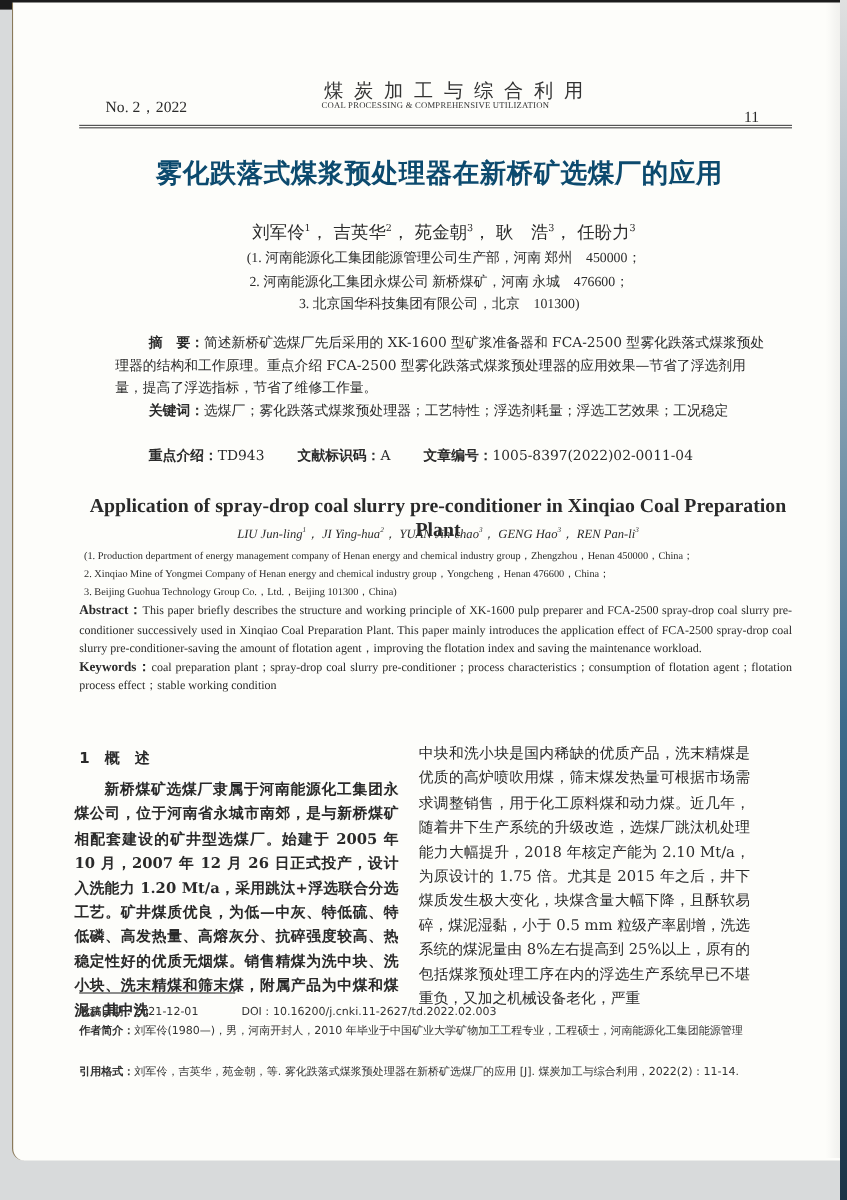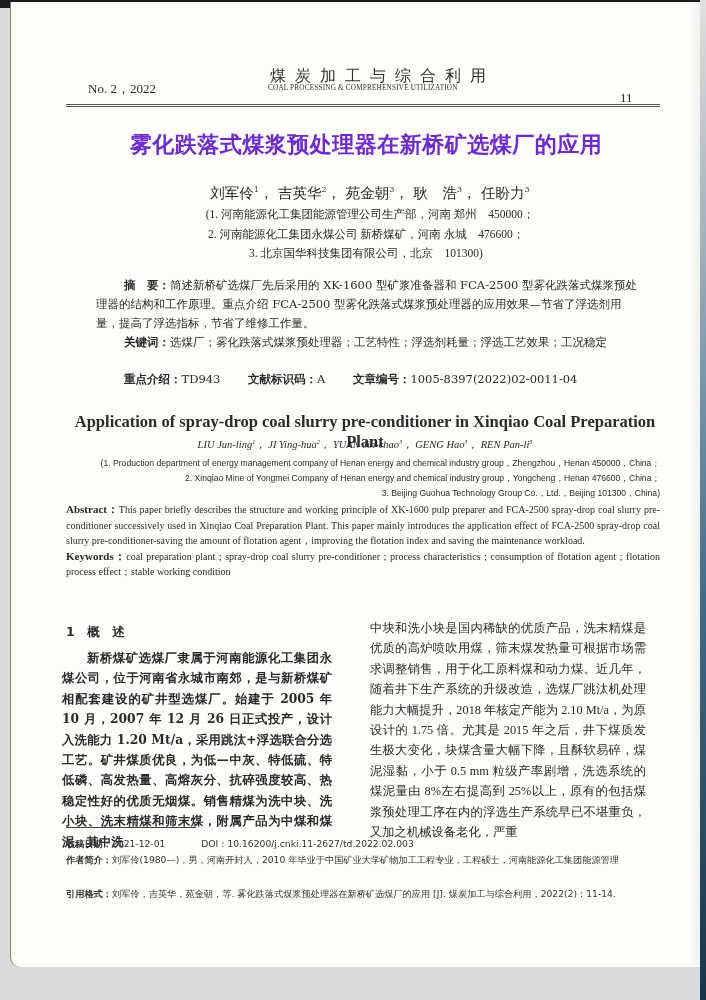--- a/index.html
+++ b/index.html
@@ -20,39 +20,39 @@
     background: linear-gradient(#e0e0e0, #3d6c8c 60%, #1b3346); }
   .shadow-right { position: absolute; left: 688px; top: 0; width: 14px; height: 965px;
     background: linear-gradient(90deg, rgba(0,0,0,0), rgba(0,0,0,0.06)); }
   .abs { position: absolute; }
   .hdr-left { left: 88px; top: 80px; font-size: 13px; font-family: "Liberation Serif", serif; }
   .hdr-cn { left: 270px; top: 66px; font-size: 16px; letter-spacing: 9px; font-family: "DejaVu Serif", serif; color: #333; }
   .hdr-en { left: 268px; top: 84px; font-size: 7.2px; letter-spacing: 0.2px; font-family: "Liberation Serif", serif; color: #333; }
   .hdr-page { left: 620px; top: 90px; font-size: 13px; font-family: "Liberation Serif", serif; }
   .hdr-rule1 { left: 66px; top: 104px; width: 594px; height: 1px; background: #555; }
   .hdr-rule2 { left: 66px; top: 106px; width: 594px; height: 1px; background: #555; }
-  .title { left: 96px; top: 130px; width: 540px; text-align: center; font-size: 22px; font-weight: bold; font-family: "DejaVu Sans", sans-serif; color: #6d28d9; letter-spacing: 0.5px; }
+  .title { left: 96px; top: 130px; width: 540px; text-align: center; font-size: 22px; font-weight: bold; font-family: "DejaVu Sans", sans-serif; color: #0c4a6e; letter-spacing: 0.5px; }
   .authors { left: 160px; top: 184px; width: 420px; text-align: center; font-size: 14.5px; }
   .authors sup { font-size: 8px; }
   .aff { width: 520px; text-align: center; font-size: 11.5px; font-family: "Liberation Serif", serif; }
   .cn-abs { left: 96px; top: 276px; width: 548px; font-size: 11.5px; line-height: 19px; }
   .cn-abs b { font-family: "DejaVu Sans", sans-serif; }
   .cls-line { left: 124px; top: 372px; font-size: 11.5px; }
   .cls-line b { font-family: "DejaVu Sans", sans-serif; }
   .cls-line span.gap { display: inline-block; width: 24px; }
   .en-title { left: 70px; top: 412px; width: 590px; text-align: center; font-family: "Liberation Serif", serif; font-weight: bold; font-size: 16.5px; }
   .en-authors { left: 70px; top: 438px; width: 590px; text-align: center; font-family: "Liberation Serif", serif; font-style: italic; font-size: 10.5px; }
   .en-authors sup { font-size: 6px; }
-  .en-aff { left: 70px; width: 590px; text-align: right; font-family: Liberation Sans, sans-serif; font-size: 8.6px; }
+  .en-aff { left: 70px; width: 590px; text-align: left; font-family: Liberation Serif, serif; font-size: 8.6px; }
   .en-abs { left: 66px; top: 502px; width: 594px; font-family: "Liberation Serif", serif; font-size: 10px; line-height: 15.5px; text-align: justify; }
   .en-abs b { font-weight: bold; font-size: 11px; }
   .sec-head { left: 66px; top: 624px; font-family: "DejaVu Sans", sans-serif; font-weight: bold; font-size: 12.5px; text-align: center; }
   .col { top: 648px; width: 270px; font-size: 12.3px; line-height: 20.4px; text-align: justify; }
   .col-left { left: 62px; text-indent: 25px; font-weight: bold; }
-  .col-right { left: 370px; top: 618px; width: 276px; font-family: Liberation Serif, serif; }
+  .col-right { left: 349px; top: 618px; width: 276px; }
   .foot-rule { left: 66px; top: 827px; width: 130px; height: 1px; background: #444; }
   .foot { left: 66px; width: 594px; font-size: 9.2px; line-height: 15px; font-family: "DejaVu Sans", sans-serif; color: #333; }
   .foot b { font-weight: bold; }
   .foot .indent { padding-left: 40px; }
 </style>
 </head>
 <body>
 
 <div class="topband"></div>
 <div class="page"></div>

